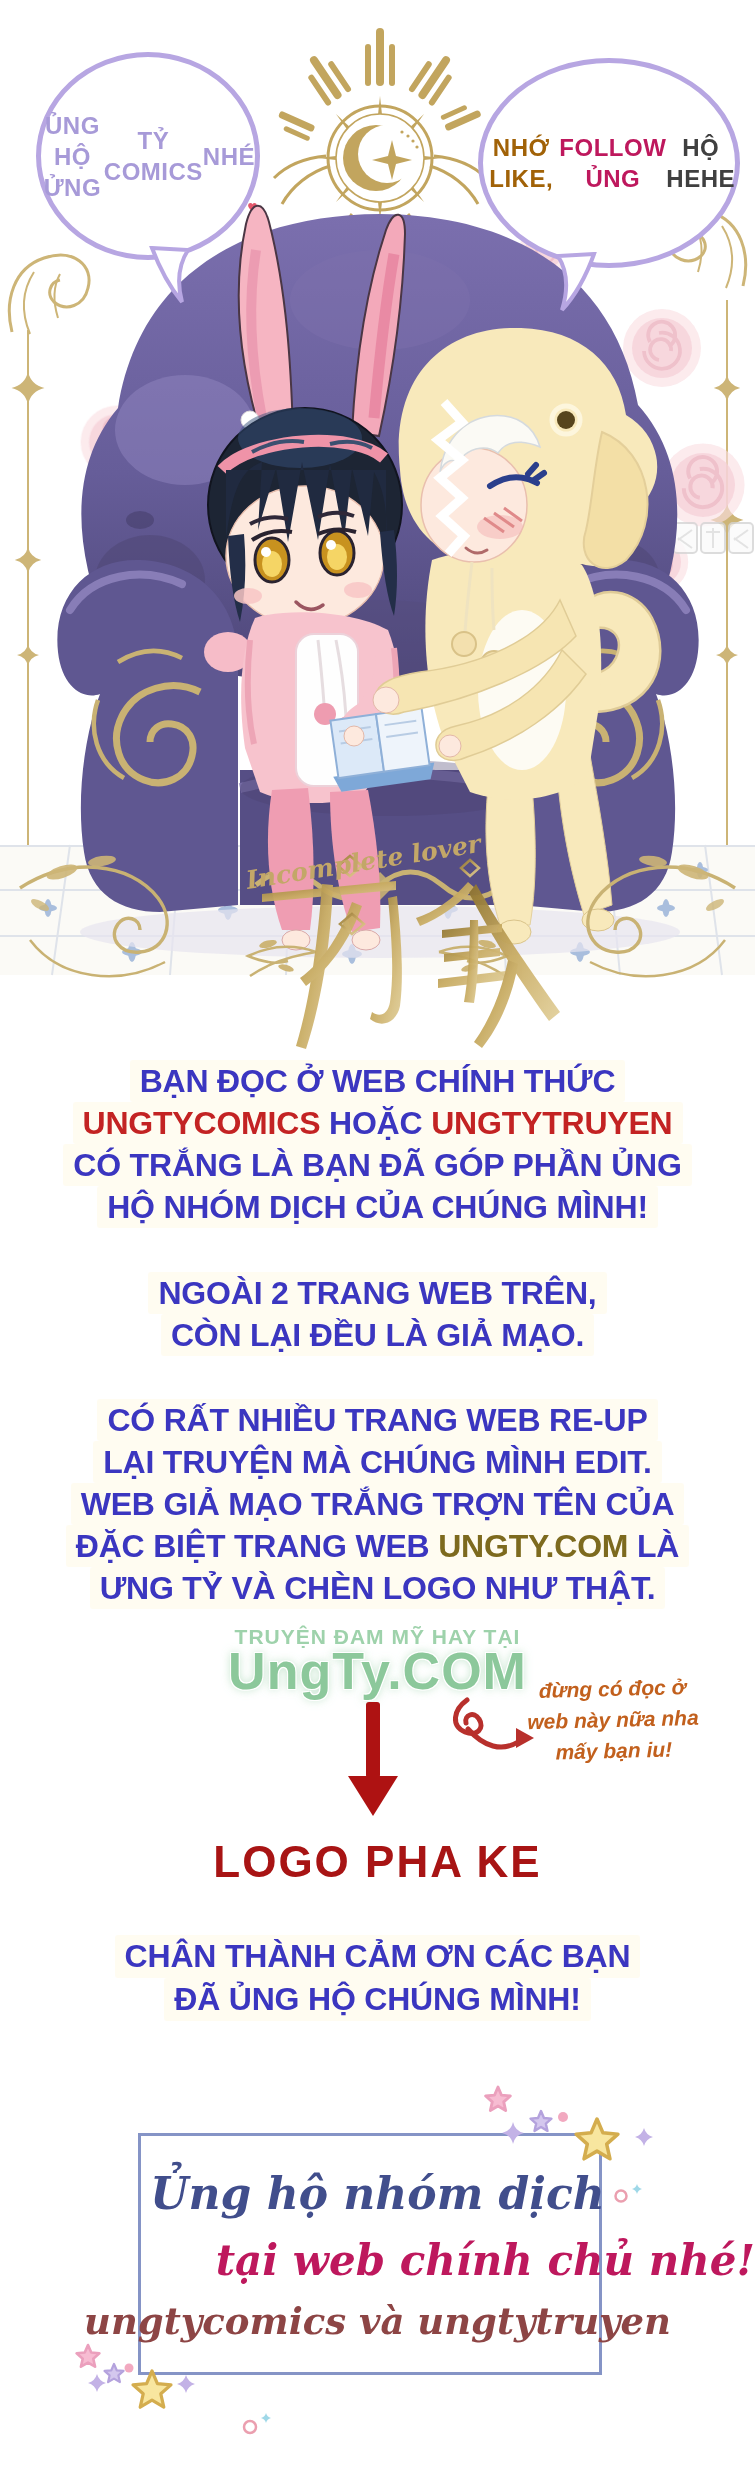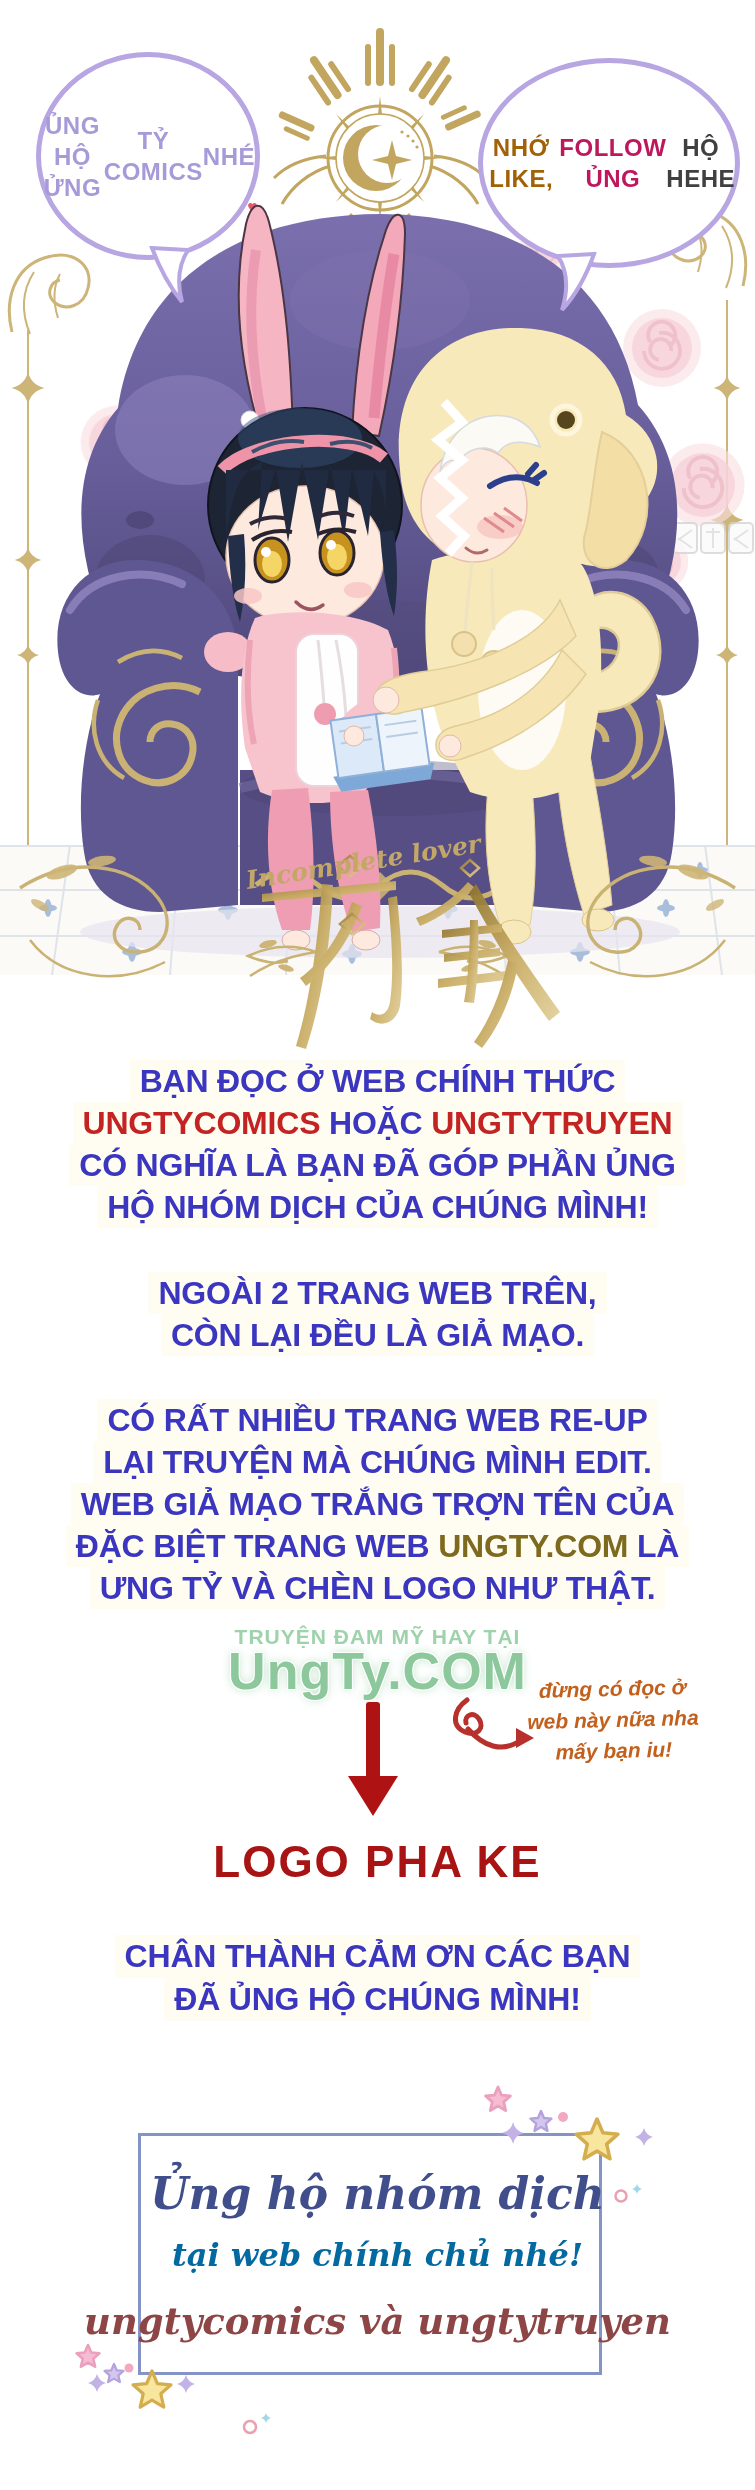--- a/index.html
+++ b/index.html
@@ -69,21 +69,21 @@
   .footer-box {
     position:absolute; left:138px; top:2133px; width:464px; height:242px;
     border:3px solid #8594c6; background:#ffffff; z-index:1;
   }
   .script-line {
     position:absolute; left:0; width:755px; text-align:center;
     font-family:"DejaVu Serif", serif; font-style:italic; font-weight:bold;
     z-index:2; white-space:nowrap;
   }
   .sl1 { top:2168px; font-size:44px; color:#414e8c; }
-  .sl2 { top:2236px; font-size:32px; color:#0369a1; }
+  .sl2 { top:2236px; font-size:42px; color:#be185d;text-align:right; }
   .sl3 { top:2299px; font-size:37px; color:#8d4545; }
 
   
   .title-script {
     position:absolute; left:245px; top:848px; width:230px; text-align:center;
     font-family:"DejaVu Serif", serif; font-style:italic; font-weight:bold;
     font-size:25px; color:#c3a768; transform:rotate(-9deg); z-index:2;
     white-space:nowrap;
   }
   svg { display:block; }
@@ -443,21 +443,21 @@
   </div>
   <svg class="tailsvg" style="left:552px;top:252px" width="46" height="64" viewBox="0 0 46 64">
     <path d="M42,2 Q30,36 10,58 Q20,26 6,4 Z" fill="#ffffff" stroke="#b7a6e2" stroke-width="4"></path>
   </svg>
 
   <div class="title-script">Incomplete lover</div>
 
   <div class="nblock" style="top:1060px">
     <div class="nrow"><span class="strip">BẠN ĐỌC Ở WEB CHÍNH THỨC</span></div>
     <div class="nrow"><span class="strip"><span class="seg-red">UNGTYCOMICS</span><span class="seg-blue"> HOẶC </span><span class="seg-red">UNGTYTRUYEN</span></span></div>
-    <div class="nrow"><span class="strip">CÓ NGHĨA LÀ BẠN ĐÃ GÓP PHẦN ỦNG</span></div>
+    <div class="nrow"><span class="strip">CÓ TRẮNG LÀ BẠN ĐÃ GÓP PHẦN ỦNG</span></div>
     <div class="nrow"><span class="strip">HỘ NHÓM DỊCH CỦA CHÚNG MÌNH!</span></div>
   </div>
 
   <div class="nblock" style="top:1272px">
     <div class="nrow"><span class="strip">NGOÀI 2 TRANG WEB TRÊN,</span></div>
     <div class="nrow"><span class="strip">CÒN LẠI ĐỀU LÀ GIẢ MẠO.</span></div>
   </div>
 
   <div class="nblock" style="top:1399px">
     <div class="nrow"><span class="strip">CÓ RẤT NHIỀU TRANG WEB RE-UP</span></div>

